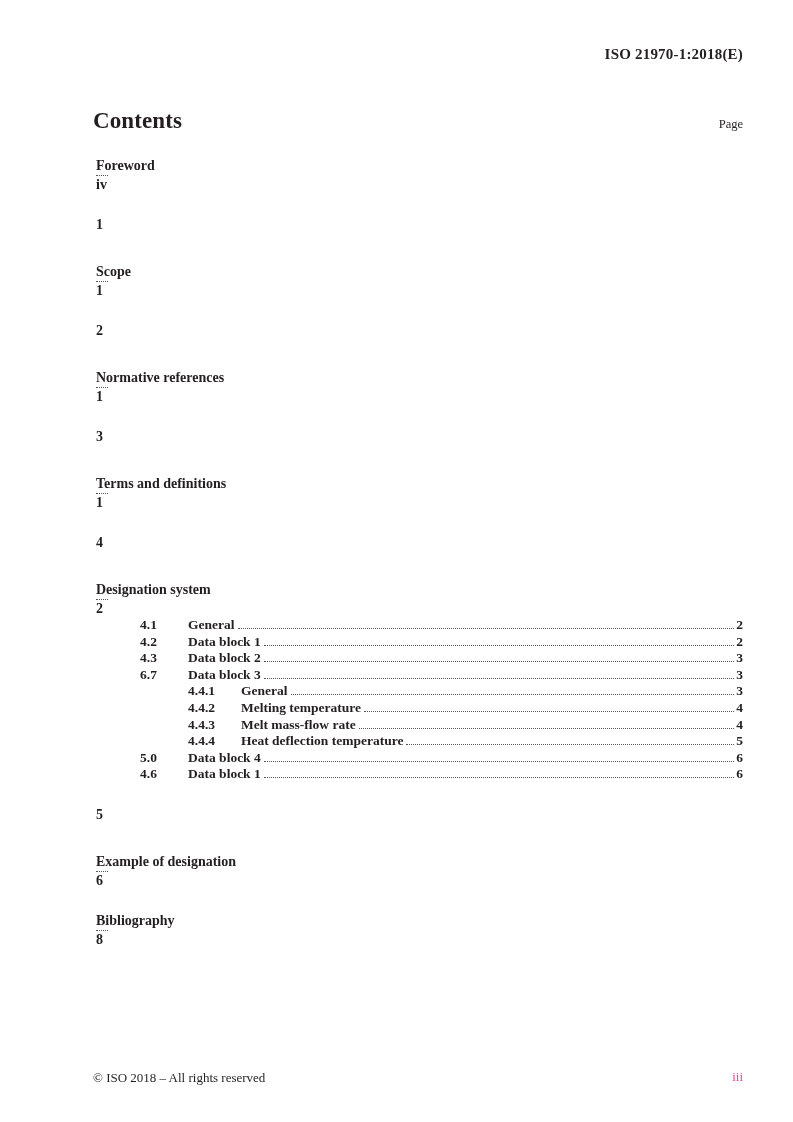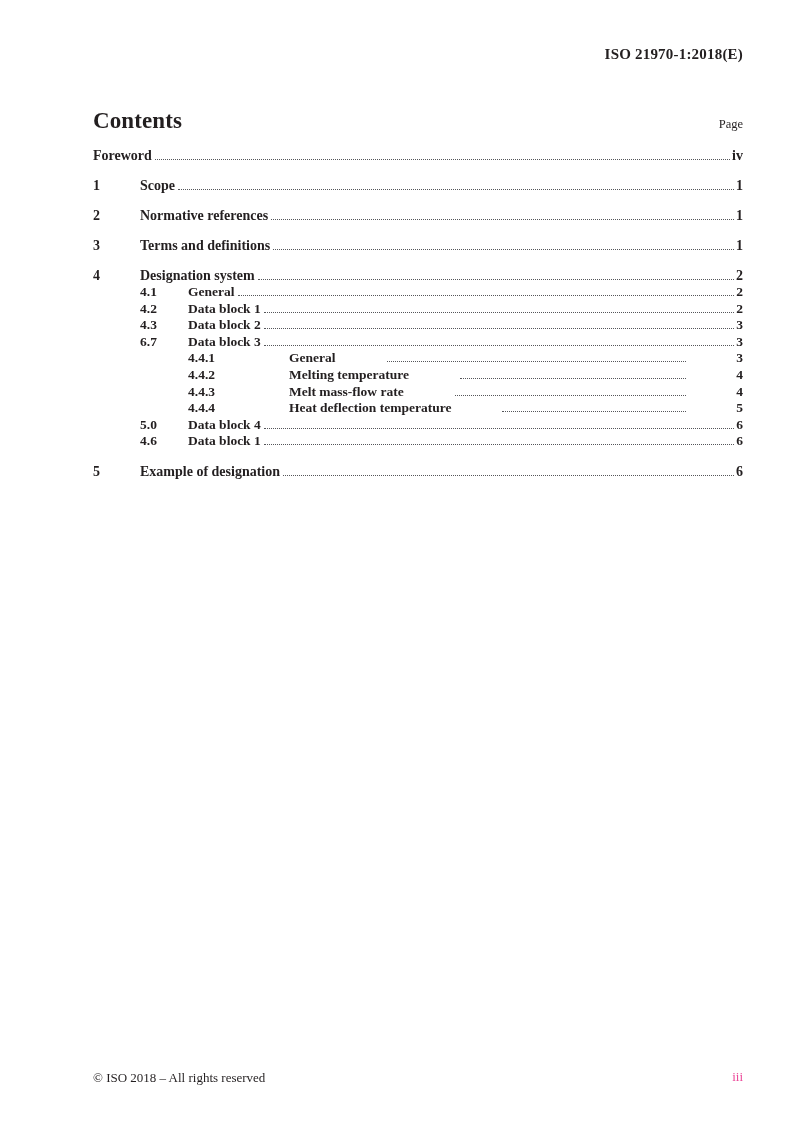--- a/index.html
+++ b/index.html
@@ -50,32 +50,33 @@
   .toc-list { width: 100%; }
   .toc-row {
     display: flex;
     align-items: baseline;
     white-space: nowrap;
   }
   .toc-row.lvl0, .toc-row.lvl1 {
     font-weight: bold;
     font-size: 14px;
     line-height: 17px;
-    margin-top: 13px;
+    margin-top: 23px;
+    flex-direction: column;
   }
   .toc-row.lvl2, .toc-row.lvl3 {
     font-weight: bold;
     font-size: 13.5px;
     line-height: 16.6px;
     margin-top: 0;
   }
   .toc-row.lvl1 .toc-num { width: 47px; flex: 0 0 47px; }
   .toc-row.lvl2 { padding-left: 47px; }
   .toc-row.lvl2 .toc-num { width: 48px; flex: 0 0 48px; }
-  .toc-row.lvl3 { padding-left: 95px; gap: 48px; }
+  .toc-row.lvl3 { padding-left: 95px; }
   .toc-row.lvl3 .toc-num { width: 53px; flex: 0 0 53px; }
   .toc-label { flex: 0 0 auto; }
   .toc-leader {
     flex: 1 1 auto;
     height: 2px;
     border-bottom: 1px dotted #55565a;
     margin: 0 2px 0 3px;
     min-width: 12px;
   }
   .toc-page { flex: 0 0 auto; text-align: right; }
@@ -197,20 +198,26 @@
     <span class="toc-label">Data block 1</span>
     <span class="toc-leader"></span>
     <span class="toc-page">6</span>
   </div>
         <div class="toc-row lvl1">
     <span class="toc-num">5</span>
     <span class="toc-label">Example of designation</span>
     <span class="toc-leader"></span>
     <span class="toc-page">6</span>
   </div>
+        <div class="toc-row lvl0">
+
+    <span class="toc-label">Bibliography</span>
+    <span class="toc-leader"></span>
+    <span class="toc-page">8</span>
+  </div>
       </div>
   </div>
 
   <div class="footer-copyright">© ISO 2018 – All rights reserved</div>
 
   <div class="footer-pagenum">iii</div>
 
 </div>
 
 </body></html>

